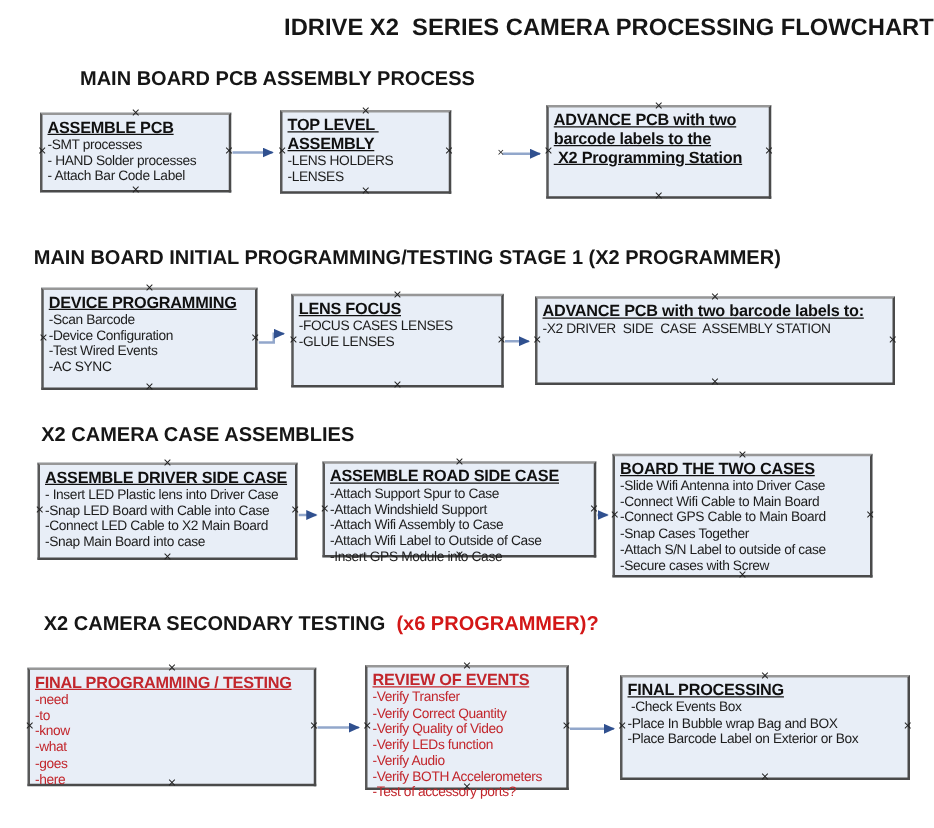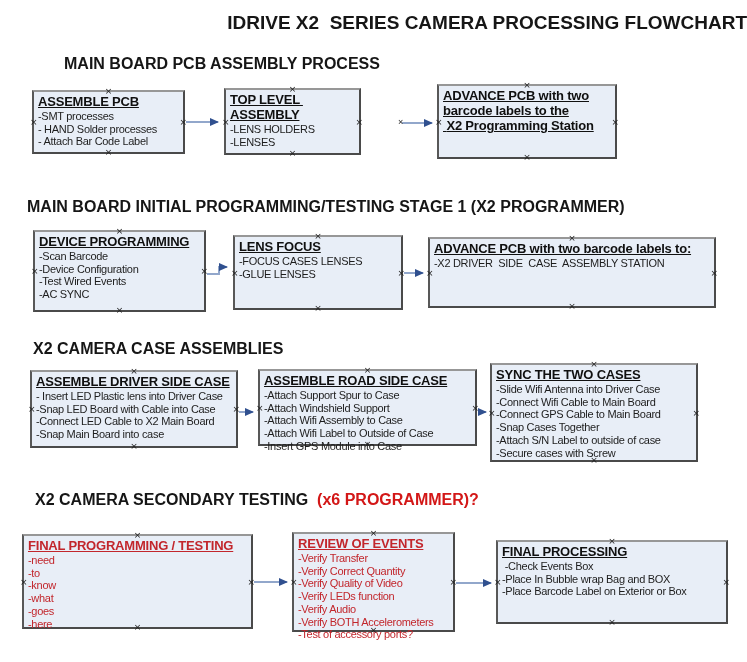--- a/index.html
+++ b/index.html
@@ -145,21 +145,21 @@
       <li>-Attach Wifi Assembly to Case</li>
       <li>-Attach Wifi Label to Outside of Case</li>
       <li>-Insert GPS Module into Case</li>
     </ul>
 <span class="anchor anchor-t">×</span>
     <span class="anchor anchor-b">×</span>
     <span class="anchor anchor-l">×</span>
     <span class="anchor anchor-r">×</span>
   </div>
 <div class="pbox" style="left:490px;top:363px;width:208px;height:99px;">
-  <div class="pbox-title">SYNC THE TWO CASES</div>
+  <div class="pbox-title">BOARD THE TWO CASES</div>
   <ul class="pbox-items">
       <li>-Slide Wifi Antenna into Driver Case</li>
       <li>-Connect Wifi Cable to Main Board</li>
       <li>-Connect GPS Cable to Main Board</li>
       <li>-Snap Cases Together</li>
       <li>-Attach S/N Label to outside of case</li>
       <li>-Secure cases with Screw</li>
     </ul>
 <span class="anchor anchor-t">×</span>
     <span class="anchor anchor-b">×</span>

